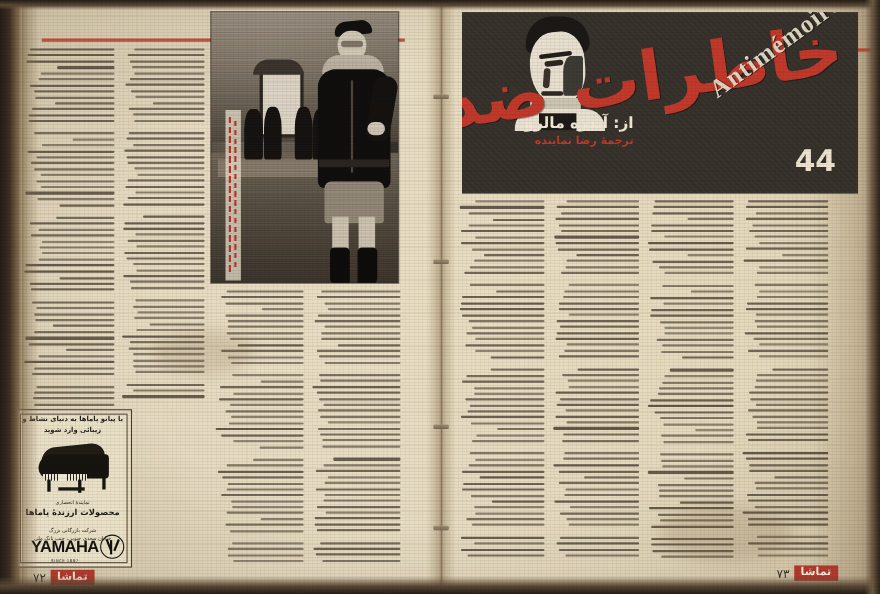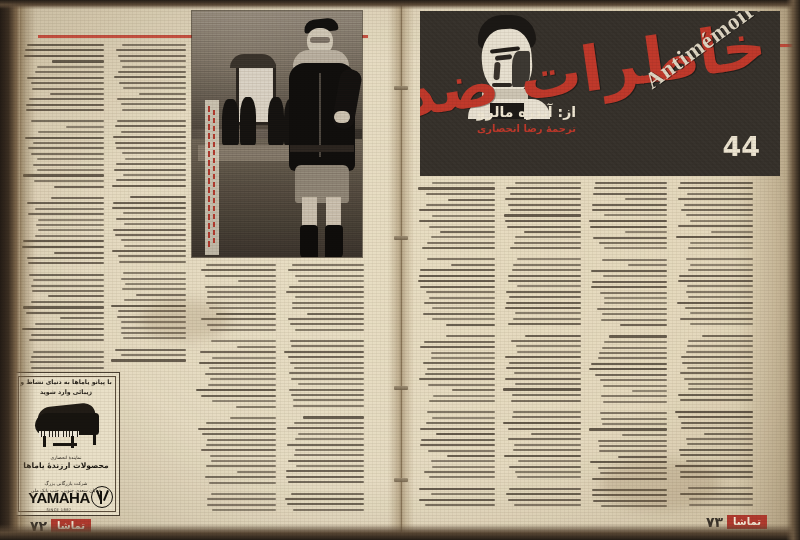--- a/index.html
+++ b/index.html
@@ -254,21 +254,21 @@
   .tuning-fork em{position:absolute;left:8.4px;top:4px;width:1.6px;height:13px;background:#14110c;display:block;}
 
   
   .footer{
     position:absolute;display:flex;align-items:center;gap:4px;direction:rtl;
   }
   .logo-tamasha{
     background:#b03a2e;color:#f2ead7;font-size:10px;font-weight:bold;
     padding:1px 6px 2px 6px;direction:rtl;letter-spacing:-.5px;
   }
-  .folio{color:#3a332a;font-size:14px;font-weight:bold;direction:rtl;}
+  .folio{color:#3a332a;font-size:11px;font-weight:normal;direction:rtl;}
 
   
   .smudge{position:absolute;background:rgba(120,95,60,.18);border-radius:50%;filter:blur(6px);}
 </style>
 </head>
 <body>
 
 <div id="page">
 
   <div class="paper"></div>
@@ -598,21 +598,21 @@
       <div class="p-nose"></div>
       <div class="p-mouth"></div>
       <div class="p-chin"></div>
       <div class="p-shoulder"></div>
       <div class="p-neck"></div>
     </div>
 
     <div class="fa-title">خاطرات ضد</div>
     <div class="latin-title">Antimémoires</div>
     <div class="byline">از: آندره مالرو</div>
-    <div class="translator">ترجمهٔ رضا انحصاری</div>
+    <div class="translator">ترجمهٔ رضا نماینده</div>
     <div class="pagenum-big">44</div>
   </div>
 
   <div class="col" id="colR1" style="left:417px;top:182px;width:78px;">
       <div class="tline" style="width: 63px; margin-right: 0px; opacity: 0.62; height: 2px;"></div>
       <div class="tline" style="width: 77px; margin-right: 0px; opacity: 0.94; height: 2.4px;"></div>
       <div class="tline" style="width: 69px; margin-right: 0px; opacity: 0.76; height: 2px;"></div>
       <div class="tline" style="width: 47px; margin-right: 0px; opacity: 0.87; height: 2px;"></div>
       <div class="tline" style="width: 69px; margin-right: 0px; opacity: 0.76; height: 2px;"></div>
       <div class="tline" style="width: 76px; margin-right: 0px; opacity: 0.91; height: 2px;"></div>

